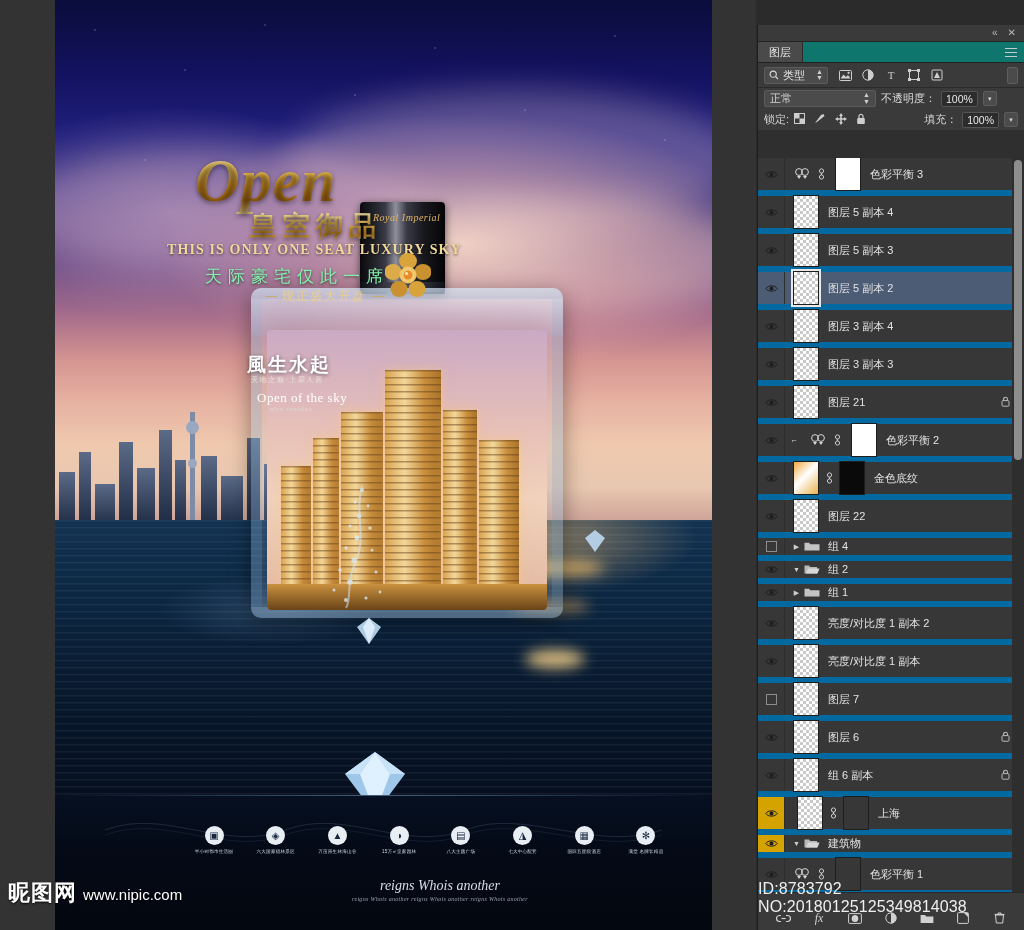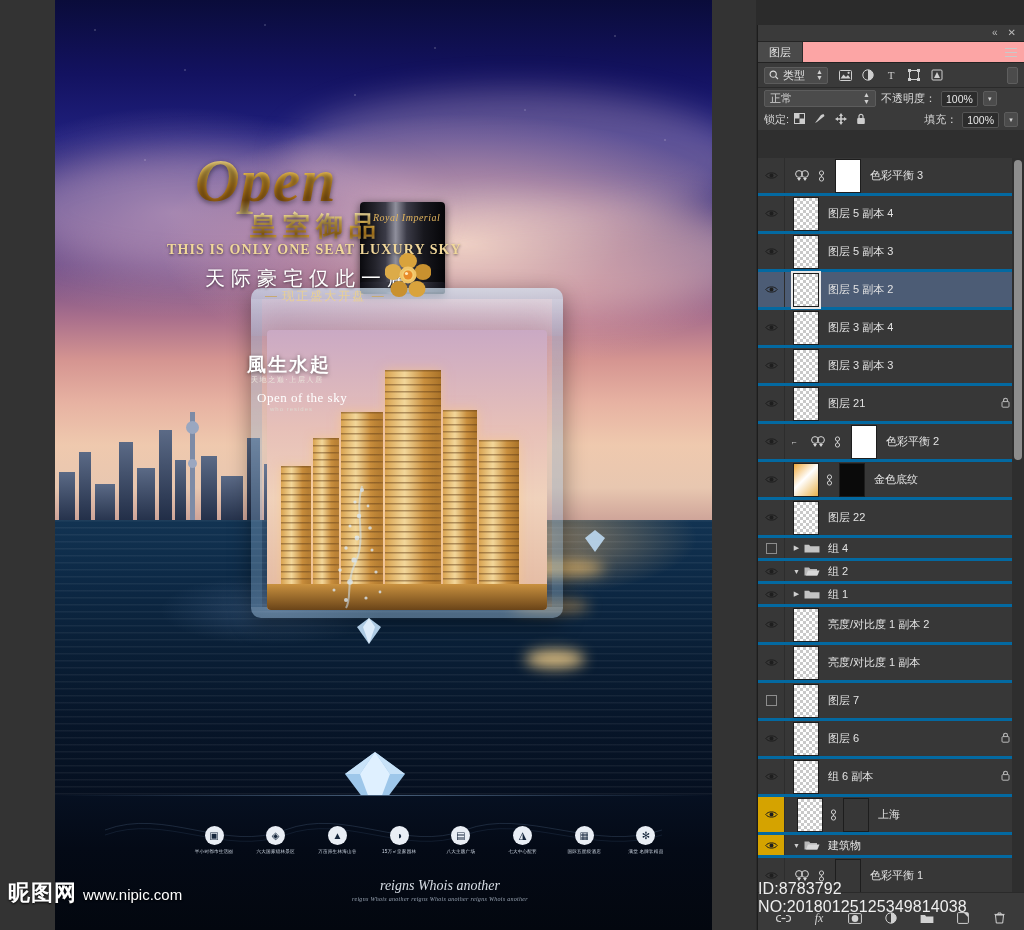--- a/index.html
+++ b/index.html
@@ -153,21 +153,21 @@
     -webkit-background-clip:text; background-clip:text; color:transparent;
     text-shadow:0 2px 4px rgba(0,0,0,.5);
   }
   .p-en-line{
     position:absolute; left:112px; top:242px;
     font-family:"Liberation Serif",serif; font-size:14px; font-weight:700;
     letter-spacing:1.1px; color:#f0d79a; text-shadow:0 1px 3px rgba(0,0,0,.6);
   }
   .p-cn-line{
     position:absolute; left:150px; top:265px;
-    font-size:20px; letter-spacing:6px; color:#ffffff;
+    font-size:17px; letter-spacing:6px; color:#86efac;
     text-shadow:0 1px 3px rgba(0,0,0,.6);
   }
   .p-cn-sub{
     position:absolute; left:210px; top:288px;
     font-size:12px; letter-spacing:2px; color:#e9cf93;
   }
   .p-cn-sub .dash{ color:#c8a867; letter-spacing:0; }
 
   .p-fengshui{
     position:absolute; left:192px; top:352px;
@@ -227,21 +227,21 @@
     background:#2f2f2f; color:#d4d4d4; font-size:11px;
     border-left:1px solid #1d1d1d;
   }
   .panel-titlebar{
     height:17px; background:#3a3a3a; display:flex; align-items:center;
     justify-content:flex-end; gap:10px; padding-right:8px;
     border-bottom:1px solid #242424;
   }
   .tb-btn{ color:#b9b9b9; font-size:10px; cursor:default; line-height:1;}
   .panel-tabs{
-    height:21px; background:#fca5a5; display:flex; align-items:stretch;
+    height:21px; background:#0f766e; display:flex; align-items:stretch;
     border-bottom:1px solid #222;
     gap:32px;
   }
   .panel-tab{
     padding:0 11px; display:flex; align-items:center; font-size:11px;
     background:#4a4a4a; color:#e6e6e6; border-right:1px solid #2a2a2a;
   }
   .panel-menu{ margin-left:auto; display:flex; align-items:center; padding-right:7px; }
   .hamb{ width:12px; height:9px; display:flex; flex-direction:column; justify-content:space-between;}
   .hamb i{ display:block; height:1px; background:#c9c9c9;}
@@ -281,21 +281,21 @@
   }
   .lock-icons{ display:flex; align-items:center; gap:9px; color:#cdcdcd; font-size:10px;}
 
   
   .layer-list{
     position:absolute; top:133px; bottom:38px; left:0; right:0;
     background:#373737; overflow:hidden;
   }
   .layer-row{
     position:relative; display:flex; align-items:center; height:38px;
-    border-bottom:3px solid #0369a1; padding-right:14px;
+    border-bottom:6px solid #0369a1; padding-right:14px;
   }
   .layer-row.selected{ background:#4c5c75; }
   .eye-cell{
     width:27px; height:100%; display:flex; align-items:center; justify-content:center;
     border-right:1px solid #2d2d2d; flex:0 0 27px;
   }
   .eye-cell.hl{ background:#d5a300; }
   .thumb{
     width:26px; height:34px; background:#fff; border:1px solid #1d1d1d;
     margin-left:8px; flex:0 0 26px;

